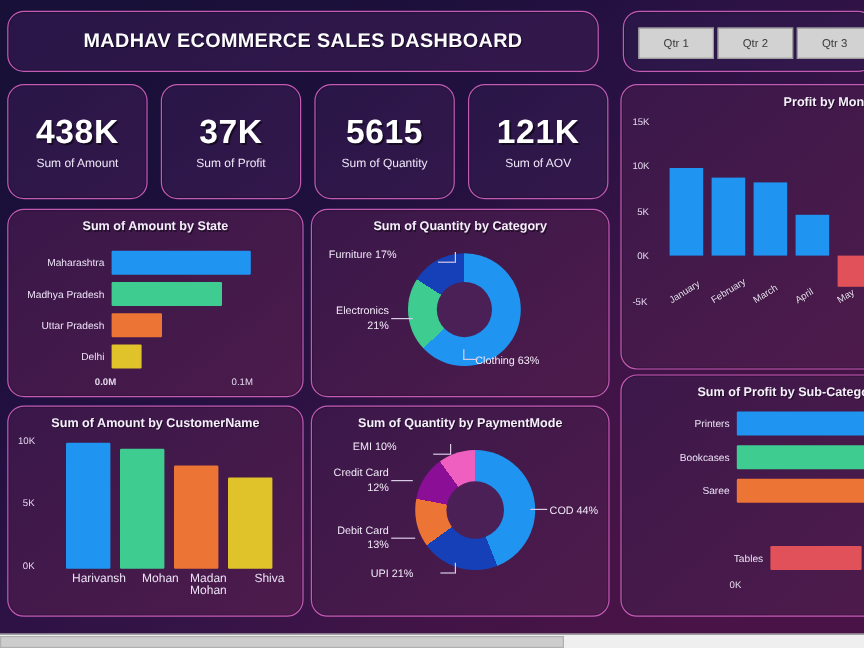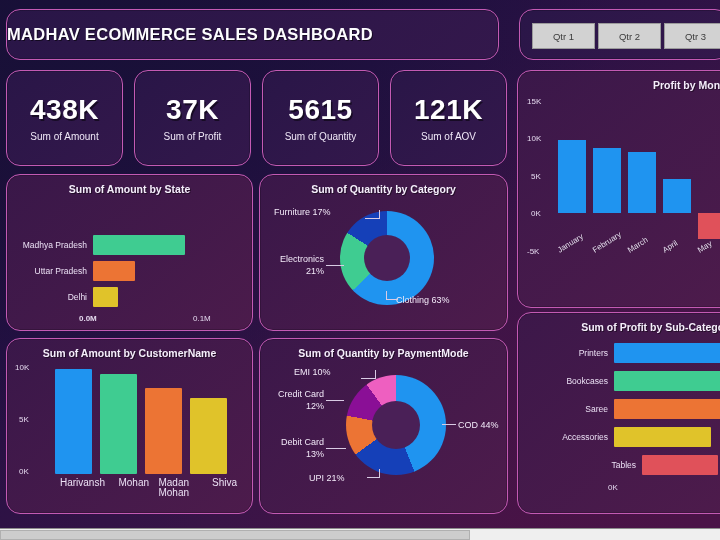--- a/index.html
+++ b/index.html
@@ -23,21 +23,21 @@
     background: linear-gradient(140deg, rgba(60,24,74,.92), rgba(78,28,76,.92));
     box-shadow: 0 0 0 1px rgba(0,0,0,.18) inset;
   }
   .panel.dark {
     background: linear-gradient(140deg, rgba(42,22,72,.95), rgba(52,24,76,.95));
   }
 
   
   #title-bar {
     left: 6px; top: 9px; width: 493px; height: 51px;
-    display: flex; align-items: center; justify-content: flex-start;
+    display: flex; align-items: center; justify-content: center;
   }
   #title-text {
     color: #fdfdff; font-weight: bold; font-size: 16.5px; letter-spacing: .3px;
     text-shadow: 1px 1px 0 rgba(0,0,0,.55);
   }
 
   
   #qtr-panel { left: 519px; top: 9px; width: 210px; height: 51px; }
   #qtr-row {
     position: absolute; left: 12px; top: 13px;
@@ -158,20 +158,24 @@
     <div class="kpi-label">Sum of Quantity</div>
   </div>
   <div class="panel dark kpi" style="left:390px">
     <div class="kpi-value">121K</div>
     <div class="kpi-label">Sum of AOV</div>
   </div>
 
   <div class="panel" id="state-panel">
     <div class="ctitle">Sum of Amount by State</div>
 
+    <div class="hbar-row" style="left:86px; top:34px; width:116px;">
+      <span class="hbar-name">Maharashtra</span>
+      <div class="hbar" style="width:100%; background:#1f94f0;"></div>
+    </div>
     <div class="hbar-row" style="left:86px; top:60px; width:92px;">
       <span class="hbar-name">Madhya Pradesh</span>
       <div class="hbar" style="width:100%; background:#3fcc91;"></div>
     </div>
     <div class="hbar-row" style="left:86px; top:86px; width:42px;">
       <span class="hbar-name">Uttar Pradesh</span>
       <div class="hbar" style="width:100%; background:#ec7434;"></div>
     </div>
     <div class="hbar-row" style="left:86px; top:112px; width:25px;">
       <span class="hbar-name">Delhi</span>
@@ -283,24 +287,20 @@
       <div class="hbar" style="width:100%; background:#1f94f0;"></div>
     </div>
     <div class="hbar-row" style="left:96px; top:58px; width:132px;">
       <span class="hbar-name">Bookcases</span>
       <div class="hbar" style="width:100%; background:#3fcc91;"></div>
     </div>
     <div class="hbar-row" style="left:96px; top:86px; width:132px;">
       <span class="hbar-name">Saree</span>
       <div class="hbar" style="width:100%; background:#ec7434;"></div>
     </div>
-    <div class="hbar-row" style="left:96px; top:114px; width:97px;">
-      <span class="hbar-name">Accessories</span>
-      <div class="hbar" style="width:100%; background:#e0c32a;"></div>
-    </div>
     <div class="hbar-row" style="left:96px; top:142px; width:76px;margin-left:28px;">
       <span class="hbar-name">Tables</span>
       <div class="hbar" style="width:100%; background:#e0515a;"></div>
     </div>
 
     <div class="axlabel" style="left:90px; top:170px;">0K</div>
   </div>
 
 </div>
 

